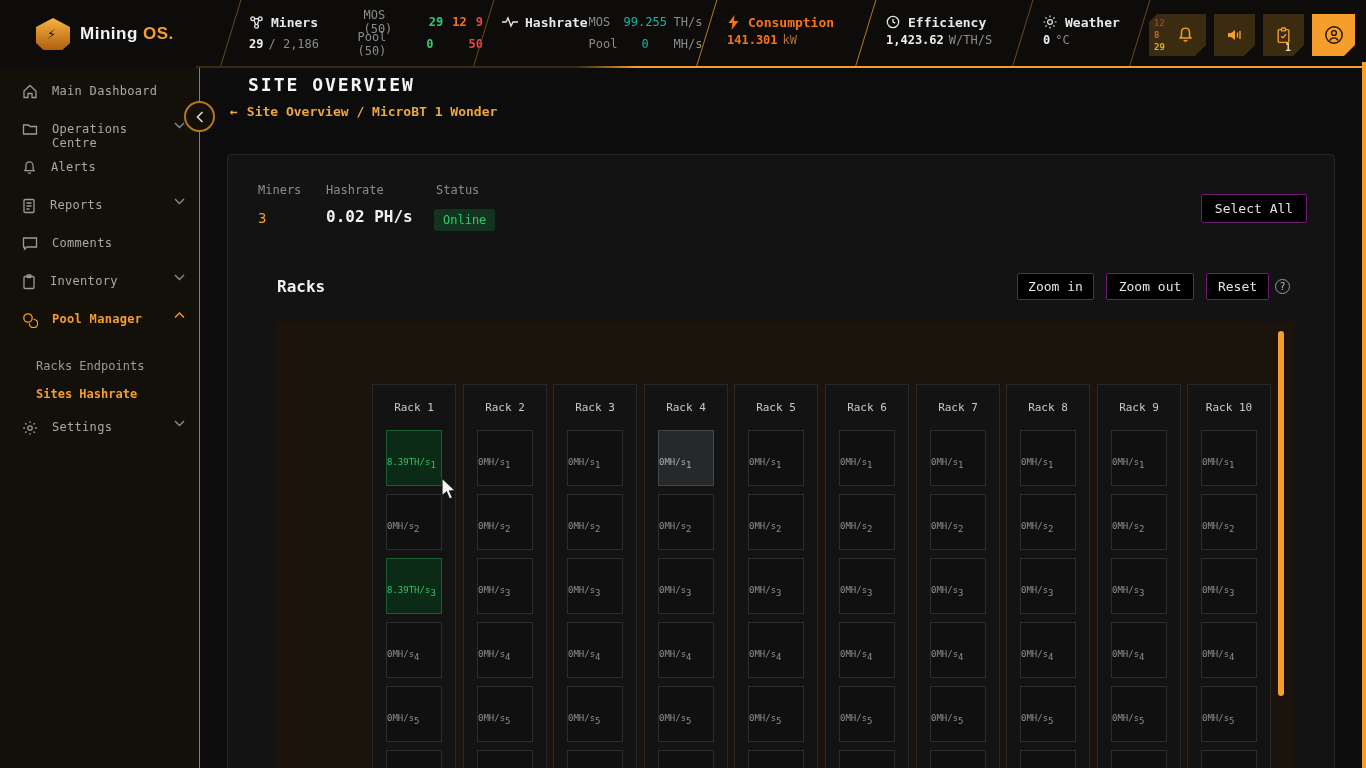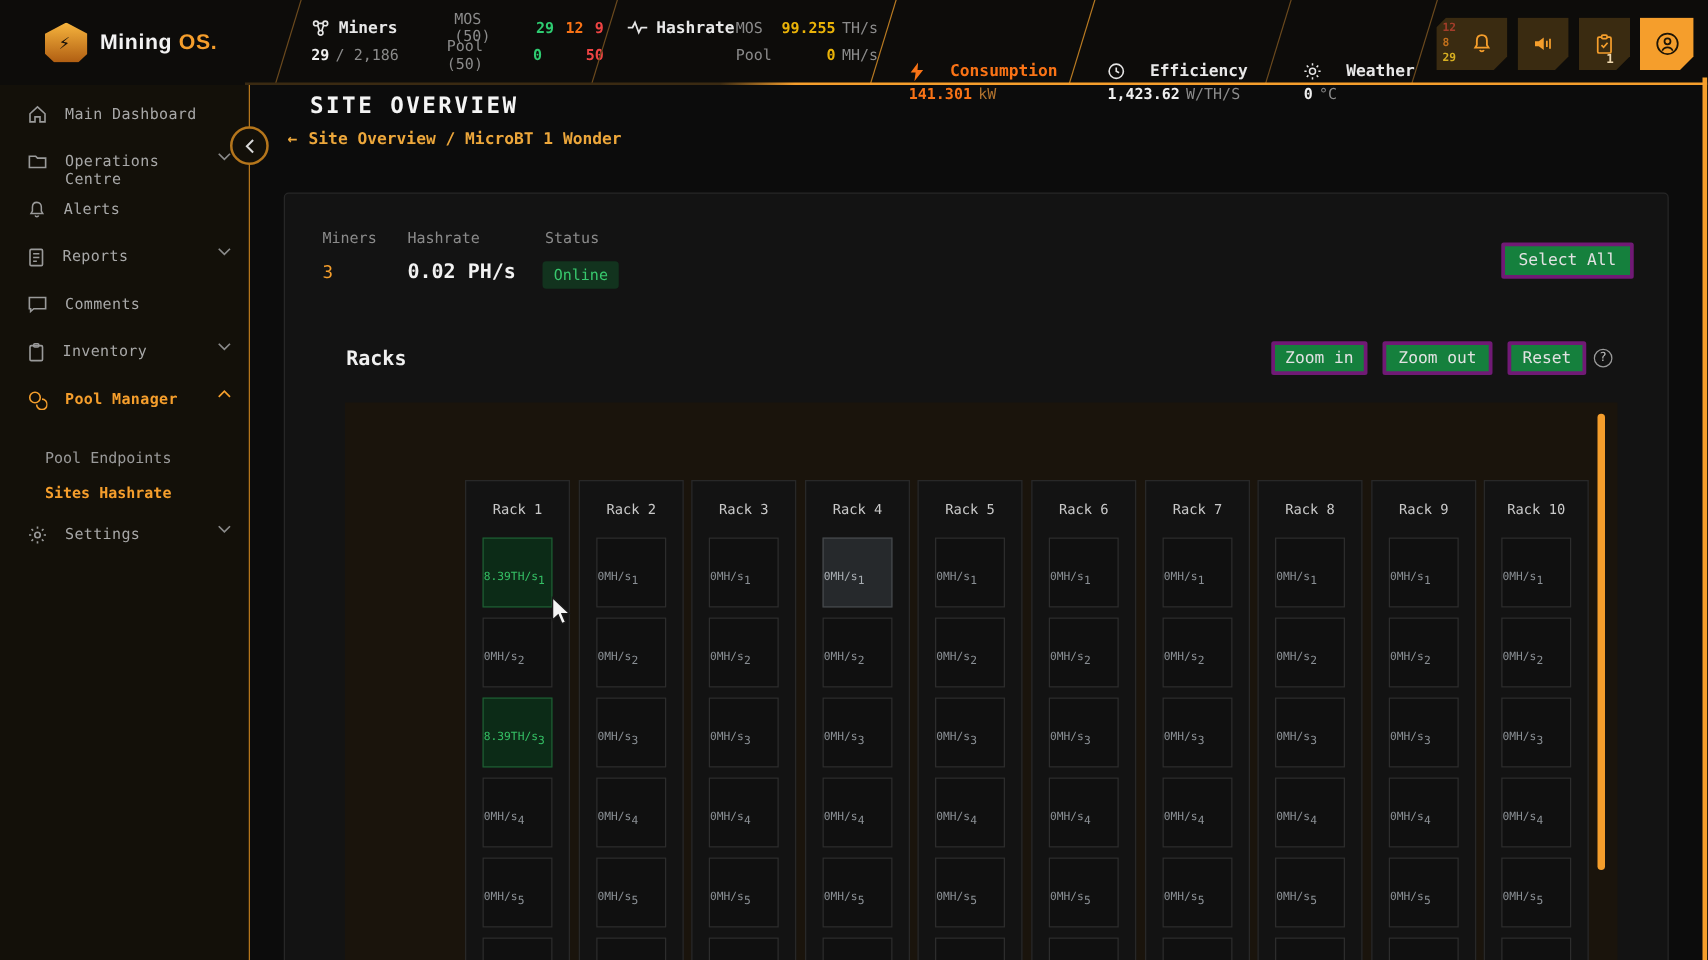--- a/index.html
+++ b/index.html
@@ -33,25 +33,25 @@
   .icon { display:inline-flex; vertical-align:middle; }
   
   .sec-miners { width:252px; padding-left:18px; }
   .mrow { display:flex; align-items:center; gap:9px; height:22px; }
   .mleft { width:108px; display:flex; align-items:center; gap:7px; }
   
   .sec-hash { width:222px; padding-left:18px; }
   .hrow { display:flex; align-items:center; height:22px; }
   .hrow .t { width:104px; display:flex; gap:7px; align-items:center; }
   .hrow .k { width:40px; color:#8b8b8b; }
-  .hrow .v { width:56px; text-align:right; color:#eab308; font-weight:bold; }
+  .hrow .v { width:56px; text-align:center; color:#14b8a6; font-weight:normal; }
   .hrow .u { width:44px; color:#8b8b8b; padding-left:5px; }
   
   .sec2 { padding-left:20px; }
-  .sec2 .r1 { display:flex; align-items:center; gap:20px; height:22px;margin-top:35px; }
+  .sec2 .r1 { display:flex; align-items:center; gap:8px; height:22px; }
   .sec2 .r2 { height:22px; display:flex; align-items:baseline; gap:5px; }
   .sec-cons { width:158px; }
   .sec-eff { width:156px; }
   .sec-weather { width:116px; }
   
   .hbtns { margin-left:auto; display:flex; gap:8px; align-items:center; padding-right:11px; padding-top:2px; }
   .hbtn { width:41px; height:42px; background:#3a2b11; color:#f59e2c; display:flex; align-items:center; justify-content:center;
     position:relative; cursor:pointer;
     clip-path:polygon(0 0,100% 0,100% calc(100% - 11px),calc(100% - 11px) 100%,0 100%); }
   .hbtn.bell { width:57px;
@@ -81,21 +81,21 @@
   #page-title { position:absolute; left:48px; top:6px; font-size:18px; font-weight:bold; color:#f4f4f4; letter-spacing:2px; }
   #breadcrumb { position:absolute; left:30px; top:36px; color:#eda73b; font-weight:bold; font-size:13px; display:flex; gap:9px; align-items:center; cursor:pointer; }
   #card { position:absolute; left:27px; top:86px; width:1108px; height:640px; background:#131313;
     border:1px solid #272727; border-radius:4px; }
   .sum-label { position:absolute; top:28px; font-size:12px; color:#8b8b8b; }
   .sum-val { position:absolute; }
   #sum-miners-l { left:30px; } #sum-hash-l { left:98px; } #sum-status-l { left:208px; }
   #sum-miners-v { left:30px; top:55px; color:#f59e2c; font-size:14px; }
   #sum-hash-v { left:98px; top:52px; color:#f2f2f2; font-size:16px; font-weight:bold; }
   #status-badge { left:206px; top:54px; background:#12331e; color:#38c96e; font-size:12px; padding:4px 9px; border-radius:3px; }
-  .btn { background:#15803d; border:3px solid #701a75; color:#e2e2e2; font-family:"DejaVu Sans Mono", monospace;
+  .btn { background:#000000; border:1px solid #701a75; color:#e2e2e2; font-family:"DejaVu Sans Mono", monospace;
     font-size:13px; display:flex; align-items:center; justify-content:center; cursor:pointer; border-radius:2px; }
   #select-all { position:absolute; right:27px; top:39px; width:106px; height:29px; }
   #racks-title { position:absolute; left:49px; top:122px; font-size:16px; font-weight:bold; color:#f0f0f0; }
   #zoom-in  { position:absolute; left:789px; top:118px; width:77px; height:27px; }
   #zoom-out { position:absolute; left:878px; top:118px; width:88px; height:27px; }
   #reset    { position:absolute; left:978px; top:118px; width:63px; height:27px; }
   #help-icon { position:absolute; left:1047px; top:124px; width:15px; height:15px; border:1px solid #9a9a9a; border-radius:50%;
     color:#bdbdbd; font-size:10px; display:flex; align-items:center; justify-content:center; cursor:pointer; }
   
   #racks-viewport { position:absolute; left:48px; top:167px; width:1018px; height:472px; background:#1a140c; overflow:hidden; }
@@ -348,21 +348,21 @@
       </span>
       <span class="lbl">Pool Manager</span>
       <span class="chev icon">
         <svg width="11" height="7" viewBox="0 0 11 7" fill="none" stroke="#f59e2c" stroke-width="1.4">
             <path d="M1 5.5 L5.5 1 L10 5.5"></path>
           </svg>
       </span>
     </div>
     <div class="subnav">
       <div class="subnav-item">
-          <span>Pool Endpoints</span>
+          <span>Racks Endpoints</span>
         </div>
       <div class="subnav-item active">
           <span>Sites Hashrate</span>
         </div>
     </div>
     <div class="nav-item" style="margin-top:8px;">
       <span class="icon">
         <svg width="16" height="16" viewBox="0 0 16 16" fill="none" stroke="#9a9a9a" stroke-width="1.3">
           <circle cx="8" cy="8" r="2.2"></circle>
           <path d="M8 1.2 V3 M8 13 V14.8 M1.2 8 H3 M13 8 H14.8 M3.2 3.2 L4.5 4.5 M11.5 11.5 L12.8 12.8 M12.8 3.2 L11.5 4.5 M4.5 11.5 L3.2 12.8"></path>

